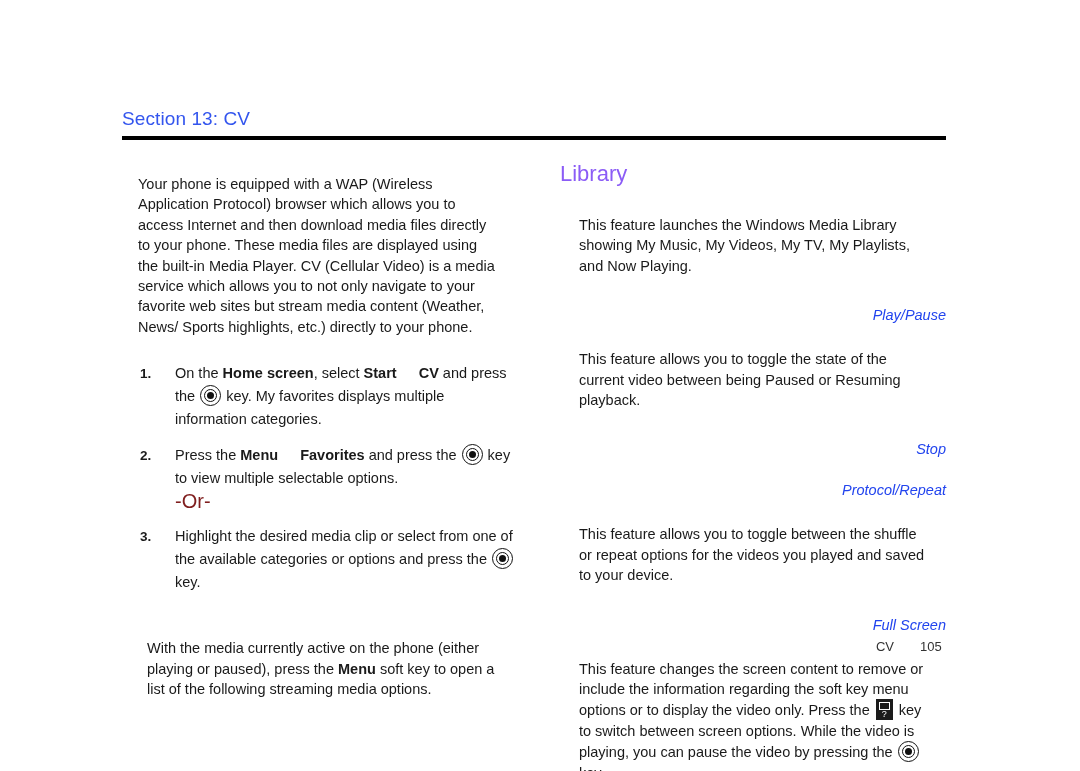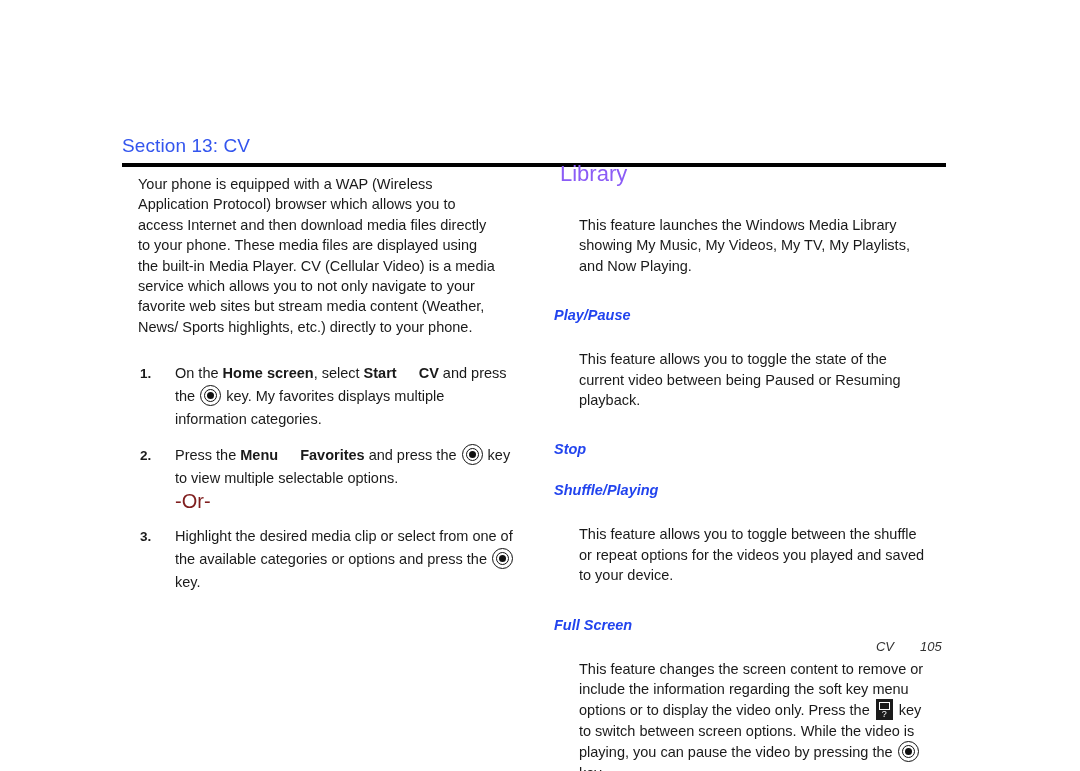--- a/index.html
+++ b/index.html
@@ -28,21 +28,20 @@
     left: 122px;
     top: 108px;
     width: 824px;
   }
   .section-title {
     font-size: 19px;
     color: #3355ee;
     letter-spacing: 0.1px;
     line-height: 22px;
     white-space: nowrap;
-    margin-top: 27px;
   }
   .header-rule {
     margin-top: 6px;
     height: 4px;
     background: #000000;
     width: 824px;
   }
 
   
   .col {
@@ -69,25 +68,26 @@
     font-size: 22px;
     color: #8b5cf6;
     line-height: 20px;
     margin: 6px;
     white-space: nowrap;
   }
 
   .h3 {
     font-size: 14.5px;
     color: #2244ee;
-    font-weight: bold;
+    font-weight: normal;
     font-style: italic;
     line-height: 18px;
     margin: 0;
     white-space: nowrap;
+    text-align: right;
   }
 
   .h4 {
     font-size: 11px;
     color: #5577ee;
     line-height: 17px;
     margin: 0;
     white-space: nowrap;
   }
 
@@ -197,21 +197,20 @@
 
   
   .footer {
     position: absolute;
     left: 554px;
     top: 639px;
     width: 392px;
     font-size: 13px;
     color: #333;
     text-align: right;
-    font-style: italic;
   }
   .footer .f-label {
     display: inline-block;
     margin-right: 26px;
   }
   .footer .f-page {
     display: inline-block;
     min-width: 26px;
     text-align: left;
   }
@@ -251,39 +250,40 @@
       <li class="step">
         <span class="step-num">3.</span><span>Highlight the desired media clip or select from one of the available categories or options and press the </span><span class="key-ok"></span><span> key.</span>
       </li>
     </ol>
 
     <div class="gap-lg"></div>
 
 
     <div class="gap-sm"></div>
 
+    <p class="para body-indent"><span>With the media currently active on the phone (either playing or paused), press the </span><strong>Menu</strong><span> soft key to open a list of the following streaming media options.</span></p>
   </div>
 
   <div class="col col-right">
 
     <div class="h2">Library</div>
     <div class="gap-sm"></div>
     <p class="para body-indent">This feature launches the Windows Media Library showing My Music, My Videos, My TV, My Playlists, and Now Playing.</p>
 
     <div class="gap-md"></div>
     <div class="h3">Play/Pause</div>
     <div class="gap-sm"></div>
     <p class="para body-indent">This feature allows you to toggle the state of the current video between being Paused or Resuming playback.</p>
 
     <div class="gap-md"></div>
     <div class="h3">Stop</div>
     <div class="gap-sm"></div>
 
     <div class="gap-md"></div>
-    <div class="h3">Shuffle/Playing</div>
+    <div class="h3">Protocol/Repeat</div>
     <div class="gap-sm"></div>
     <p class="para body-indent">This feature allows you to toggle between the shuffle or repeat options for the videos you played and saved to your device.</p>
 
     <div class="gap-md"></div>
     <div class="h3">Full Screen</div>
     <div class="gap-sm"></div>
     <p class="para body-indent"><span>This feature changes the screen content to remove or include the information regarding the soft key menu options or to display the video only. Press the </span><span class="key-display"><span class="kd-screen"></span><span class="kd-q">?</span></span><span> key to switch between screen options. While the video is playing, you can pause the video by pressing the </span><span class="key-ok"></span><span> key.</span></p>
 
     <div class="gap-sm"></div>
     <div class="h4">Options</div>

